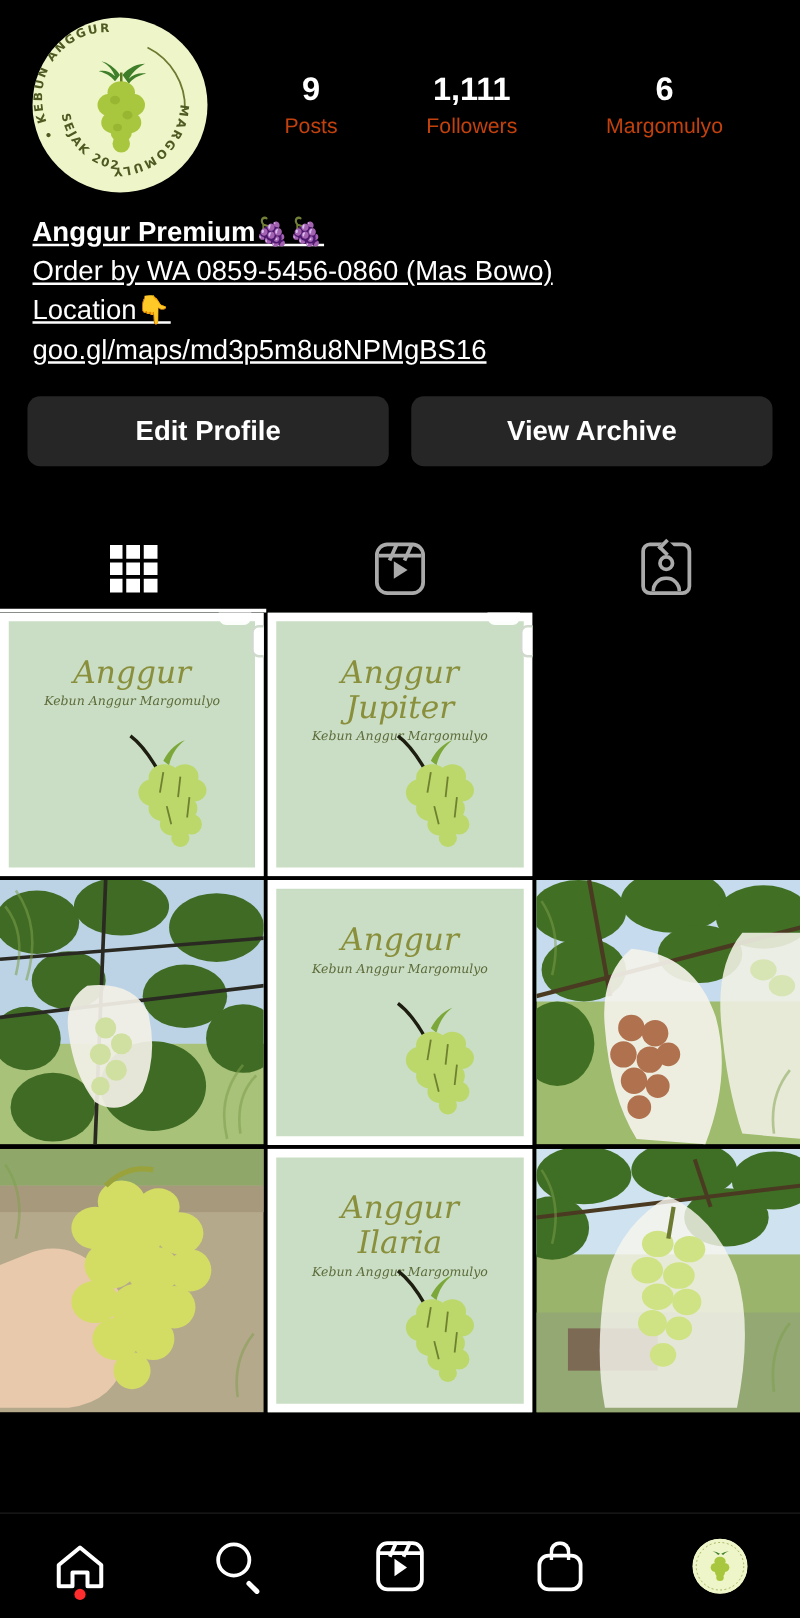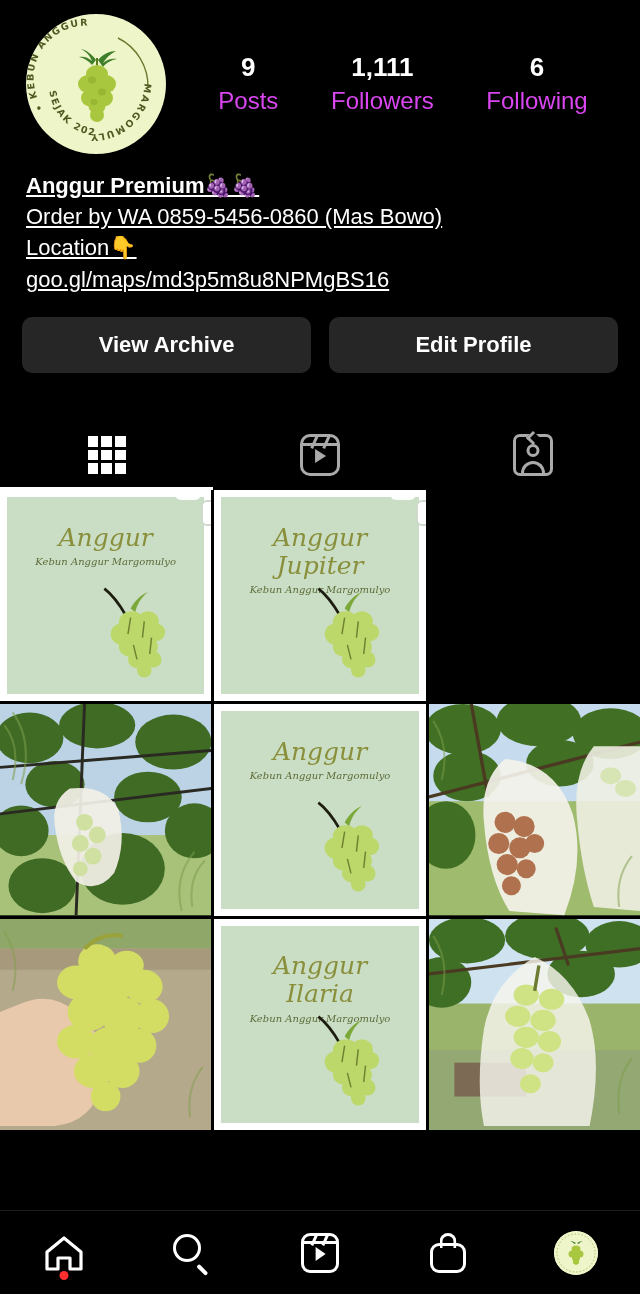--- a/index.html
+++ b/index.html
@@ -43,21 +43,21 @@
 
   
   .profile-head { display: flex; align-items: center; padding: 14px 26px 0 26px; }
   .avatar {
     width: 140px; height: 140px; border-radius: 50%;
     background: #eef5c8; position: relative; flex: none; overflow: hidden;
   }
   .stats { flex: 1; display: flex; justify-content: space-around; align-items: center; padding-left: 26px; }
   .stat { text-align: center; }
   .stat .num { font-size: 26px; font-weight: bold; line-height: 1.15; }
-  .stat .lbl { font-size: 24px; color: #d946ef; margin-top: 4px; }
+  .stat .lbl { font-size: 17px; color: #c2410c; margin-top: 4px; }
 
   
   .bio { padding: 16px 26px 0 26px; text-decoration: underline; }
   .bio .name { font-size: 22px; font-weight: bold; line-height: 1.42; }
   .bio .line { font-size: 22px; line-height: 1.42; color: #fff; }
   .bio .link { font-size: 22px; line-height: 1.42; color: #fff; }
 
   
   .actions { display: flex; gap: 18px; padding: 22px 22px 0 22px; }
   .btn {
@@ -199,35 +199,35 @@
       <div class="stat">
         <div class="num">9</div>
         <div class="lbl">Posts</div>
       </div>
       <div class="stat">
         <div class="num">1,111</div>
         <div class="lbl">Followers</div>
       </div>
       <div class="stat">
         <div class="num">6</div>
-        <div class="lbl">Following</div>
+        <div class="lbl">Margomulyo</div>
       </div>
     </div>
   </div>
 
   <div class="bio">
     <div class="name">Anggur Premium🍇🍇</div>
     <div class="line">Order by WA 0859-5456-0860 (Mas Bowo)</div>
     <div class="line">Location👇</div>
     <div class="link">goo.gl/maps/md3p5m8u8NPMgBS16</div>
   </div>
 
   <div class="actions">
+    <button class="btn">Edit Profile</button>
     <button class="btn">View Archive</button>
-    <button class="btn">Edit Profile</button>
   </div>
 
   <div class="tabs">
     <div class="tab">
       <span class="ico-grid">
         <i></i>
           <i></i>
           <i></i>
           <i></i>
           <i></i>

